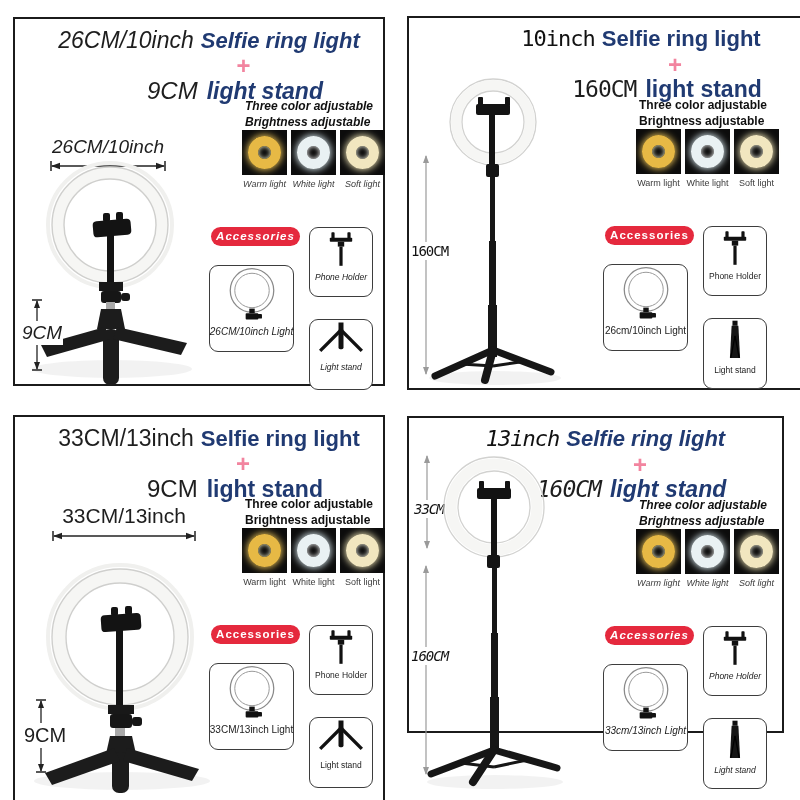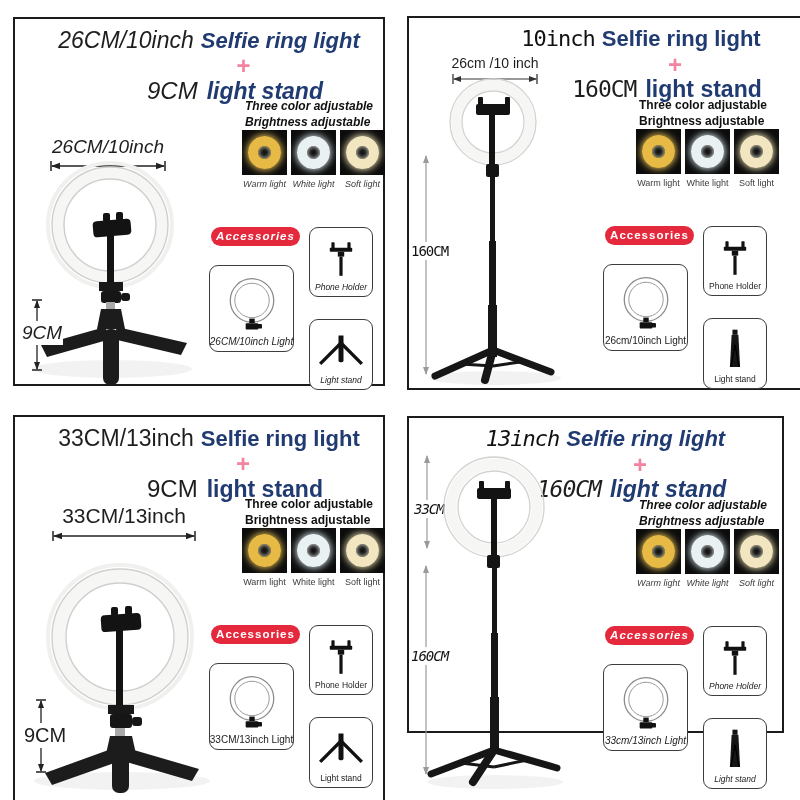--- a/index.html
+++ b/index.html
@@ -34,21 +34,21 @@
   .ring-glow{width:13px;height:13px;border-radius:50%;border:10px solid;box-sizing:content-box;}
   .warm  .ring-glow{border-color:#e7b945;box-shadow:0 0 7px 1px rgba(240,200,90,.95), inset 0 0 5px rgba(255,255,215,.95);}
   .white .ring-glow{border-color:#e9f1f3;box-shadow:0 0 7px 1px rgba(215,232,238,.95), inset 0 0 5px rgba(255,255,255,.95);}
   .soft  .ring-glow{border-color:#f1e6bf;box-shadow:0 0 7px 1px rgba(238,228,180,.95), inset 0 0 5px rgba(255,255,238,.95);}
   .swatch-label{margin-top:4px;font-size:9px;color:#3c3c3c;white-space:nowrap;}
 
   .acc-pill{position:absolute;left:196px;top:208px;width:89px;height:19px;background:#e5293d;
             border-radius:10px;color:#fff;font-size:11.5px;font-weight:bold;letter-spacing:1px;
             text-align:center;line-height:19px;}
   .acc-box{position:absolute;border:1.6px solid #3d3d3d;border-radius:9px;background:#fff;
-           display:flex;flex-direction:column;align-items:center;justify-content:flex-end;
+           display:flex;flex-direction:column;align-items:center;justify-content:flex-start;
            padding-bottom:4px;box-sizing:border-box;}
   .ring-box{left:194px;top:246px;width:85px;height:87px;}
   .ph-box{left:294px;top:208px;width:64px;height:70px;}
   .ls-box{left:294px;top:300px;width:64px;height:71px;}
   .box-label{font-size:8.5px;color:#222;margin-top:2px;white-space:nowrap;}
   .ring-box .box-label{font-size:10px;}
   .ring-box svg{width:56px;height:58px;}
   .ph-box svg{width:32px;height:42px;}
   .ls-box svg.open{width:50px;height:40px;}
   .ls-box svg.closed{width:22px;height:44px;}
@@ -216,30 +216,20 @@
         </div>
       <div class="swatch-label">White light</div>
     </div>
     <div class="swatch-col">
       <div class="swatch soft">
           <div class="ring-glow"></div>
         </div>
       <div class="swatch-label">Soft light</div>
     </div>
   </div>
-  <div class="measure-h">
-    <div class="mh-label">26cm /10 inch</div>
-    <svg class="mh-arrow" viewBox="0 0 88 12">
-      <line x1="2" y1="1" x2="2" y2="11" stroke="#333" stroke-width="1.3"></line>
-      <line x1="86" y1="1" x2="86" y2="11" stroke="#333" stroke-width="1.3"></line>
-      <line x1="3" y1="6" x2="85" y2="6" stroke="#333" stroke-width="1.2"></line>
-      <polygon points="2,6 10,3 10,9" fill="#333"></polygon>
-      <polygon points="86,6 78,3 78,9" fill="#333"></polygon>
-    </svg>
-  </div>
   <svg class="product" viewBox="0 0 170 330">
     <ellipse cx="72" cy="320" rx="66" ry="7" fill="rgba(0,0,0,0.05)"></ellipse>
     <circle cx="70" cy="64" r="43" fill="none" stroke="#d2d2d0" stroke-width="1.3"></circle>
     <circle cx="70" cy="64" r="37" fill="none" stroke="#f6f6f4" stroke-width="10"></circle>
     <circle cx="70" cy="64" r="31" fill="none" stroke="#d2d2d0" stroke-width="1.3"></circle>
     <rect x="55" y="39" width="5" height="9" rx="1" fill="#131313"></rect>
     <rect x="82" y="39" width="5" height="9" rx="1" fill="#131313"></rect>
     <rect x="53" y="46" width="34" height="11" rx="2" fill="#131313"></rect>
     <rect x="66" y="56" width="6" height="52" fill="#131313"></rect>
     <rect x="63" y="106" width="13" height="13" rx="2" fill="#141414"></rect>

